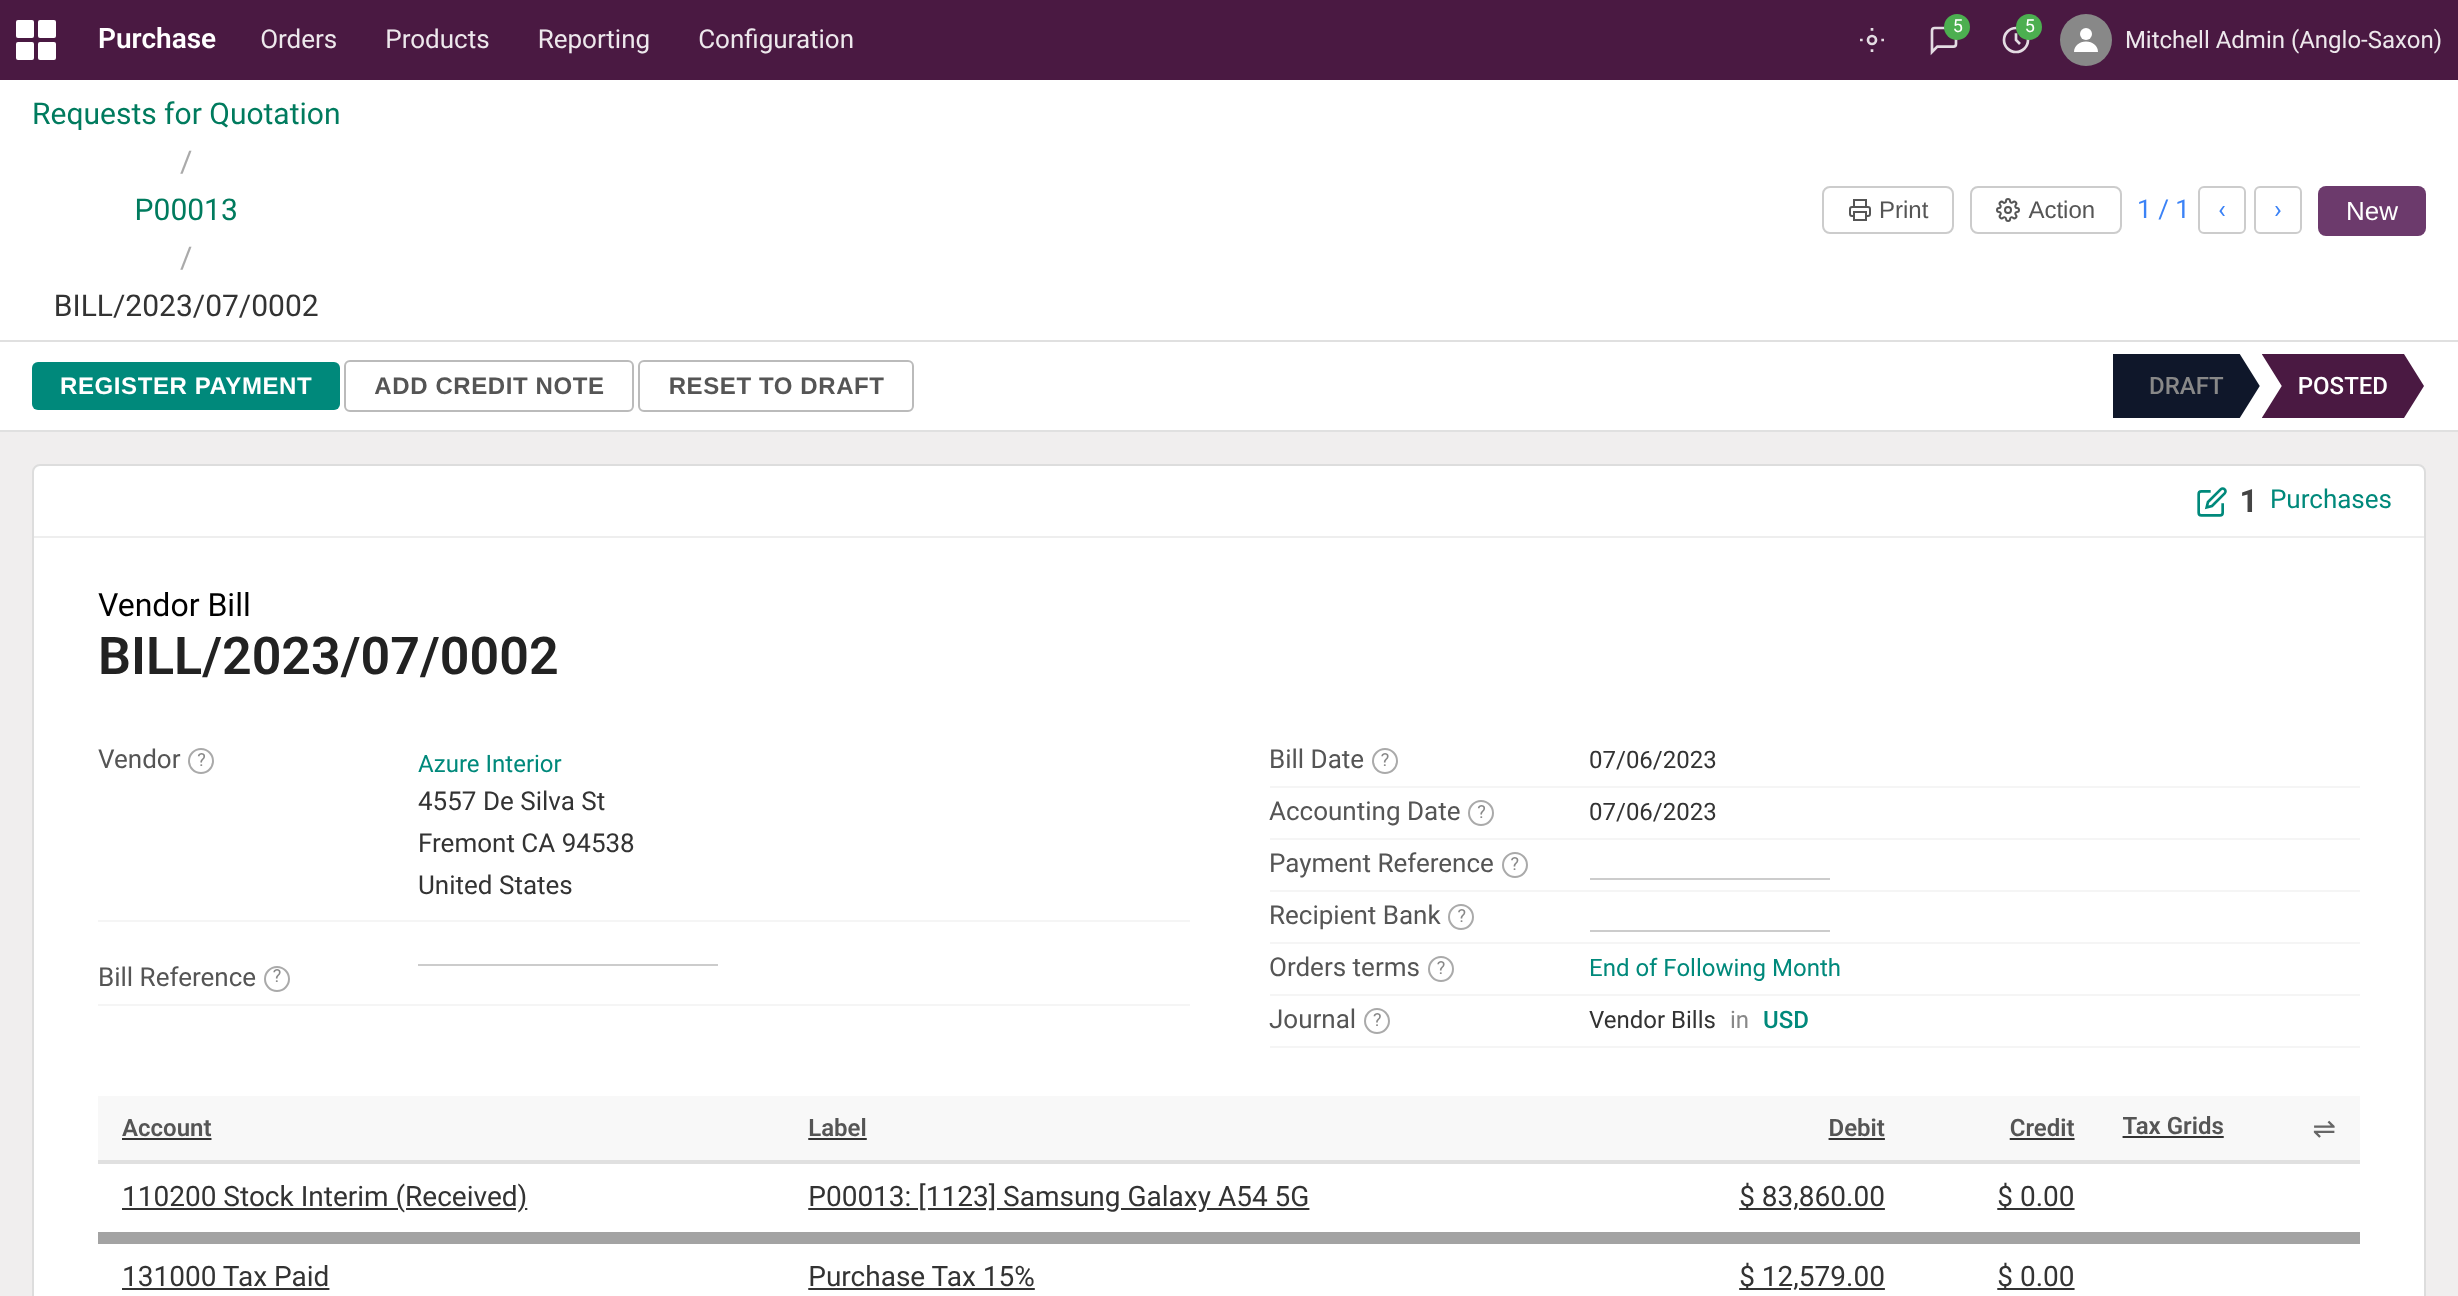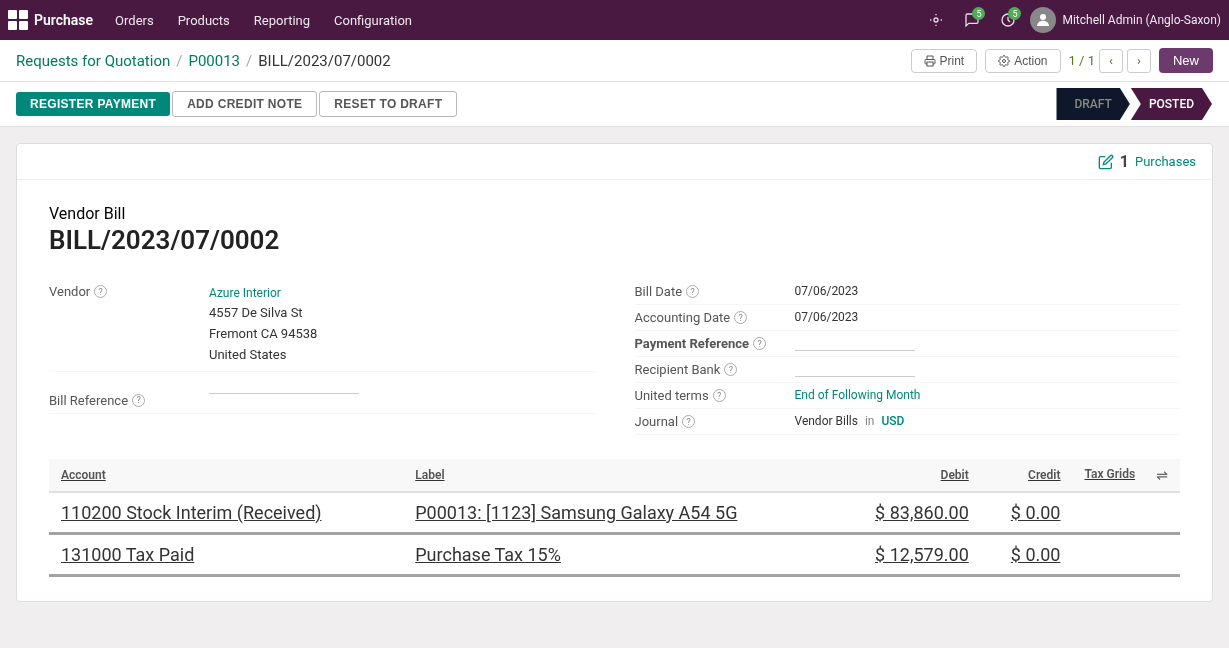--- a/index.html
+++ b/index.html
@@ -11,21 +11,21 @@
       color: white;
       display: flex;
       align-items: center;
       height: 40px;
       padding: 0 8px;
       gap: 4px;
     }
     .nav-logo {
       display: flex;
       align-items: center;
-      gap: 6px;
+      gap: 21px;
       margin-right: 8px;
     }
     .nav-logo-icon {
       width: 20px; height: 20px;
       display: grid; grid-template-columns: 1fr 1fr; gap: 2px;
     }
     .nav-logo-icon span {
       display: block; background: white; border-radius: 1px;
     }
     .nav-logo-text { font-weight: 600; font-size: 14px; }
@@ -74,39 +74,39 @@
     .breadcrumb-bar {
       background: white;
       padding: 8px 16px;
       display: flex;
       align-items: center;
       justify-content: space-between;
       border-bottom: 1px solid #e0e0e0;
     }
     .breadcrumb {
       display: flex; align-items: center; gap: 6px;
-      font-size: 15px; color: #555;
+      font-size: 15px; color: #555; flex-direction: column;
     }
     .breadcrumb-link { color: #007b5e; cursor: pointer; text-decoration: none; }
     .breadcrumb-sep { color: #aaa; }
     .breadcrumb-current { color: #333; font-weight: 400; }
     .breadcrumb-actions {
       display: flex; align-items: center; gap: 8px;
     }
     .btn-outline {
       border: 1px solid #ccc; background: white;
       padding: 4px 12px; border-radius: 4px; cursor: pointer;
       font-size: 12px; color: #555; display: flex; align-items: center; gap: 4px;
     }
     .btn-primary {
       background: #6c3a6c; color: white;
       border: none; padding: 5px 14px; border-radius: 4px; cursor: pointer;
       font-size: 13px; font-weight: 500;
     }
-    .pagination { display: flex; align-items: center; gap: 4px; font-size: 13px; color: #4d7c0f; }
+    .pagination { display: flex; align-items: center; gap: 4px; font-size: 13px; color: #3b82f6; }
     .page-btn {
       width: 24px; height: 24px; display: flex; align-items: center; justify-content: center;
       border: 1px solid #ccc; border-radius: 3px; cursor: pointer; background: white;
     }
 
     
     .action-bar {
       background: white;
       padding: 6px 16px;
       display: flex;
@@ -232,22 +232,22 @@
       padding: 8px 12px;
       text-align: left;
       font-size: 12px;
       font-weight: 600;
       color: #555;
       border-bottom: 2px solid #e0e0e0;
     }
     .journal-table th.right { text-align: right; }
     .journal-table td {
       padding: 9px 12px;
-      font-size: 18px;
-      border-bottom: 3px solid #a3a3a3;
+      font-size: 14px;
+      border-bottom: 6px solid #a3a3a3;
     }
     .journal-table td.right { text-align: right; }
 
     .col-settings-btn {
       background: none; border: none; cursor: pointer;
       color: #666; font-size: 14px; float: right;
     }
   </style>
 </head>
 <body>
@@ -400,35 +400,35 @@
           </div>
           <div class="field-row">
             <span class="field-label">
               <span>Accounting Date</span>
               <span class="field-hint">?</span>
             </span>
             <span class="field-value">07/06/2023</span>
           </div>
           <div class="field-row">
             <span class="field-label bold">
-              <span style="font-weight:700;">Payment Reference</span>
+              <span style="font-weight:400;">Payment Reference</span>
               <span class="field-hint">?</span>
             </span>
             <span class="field-value" style="min-width:120px; border-bottom:1px solid #ccc; display:inline-block;">&nbsp;</span>
           </div>
           <div class="field-row">
             <span class="field-label">
               <span>Recipient Bank</span>
               <span class="field-hint">?</span>
             </span>
             <span class="field-value" style="min-width:120px; border-bottom:1px solid #ccc; display:inline-block;">&nbsp;</span>
           </div>
           <div class="field-row">
             <span class="field-label">
-              <span>United terms</span>
+              <span>Orders terms</span>
               <span class="field-hint">?</span>
             </span>
             <span class="field-value link">End of Following Month</span>
           </div>
           <div class="field-row">
             <span class="field-label">
               <span>Journal</span>
               <span class="field-hint">?</span>
             </span>
             <span class="field-value">

